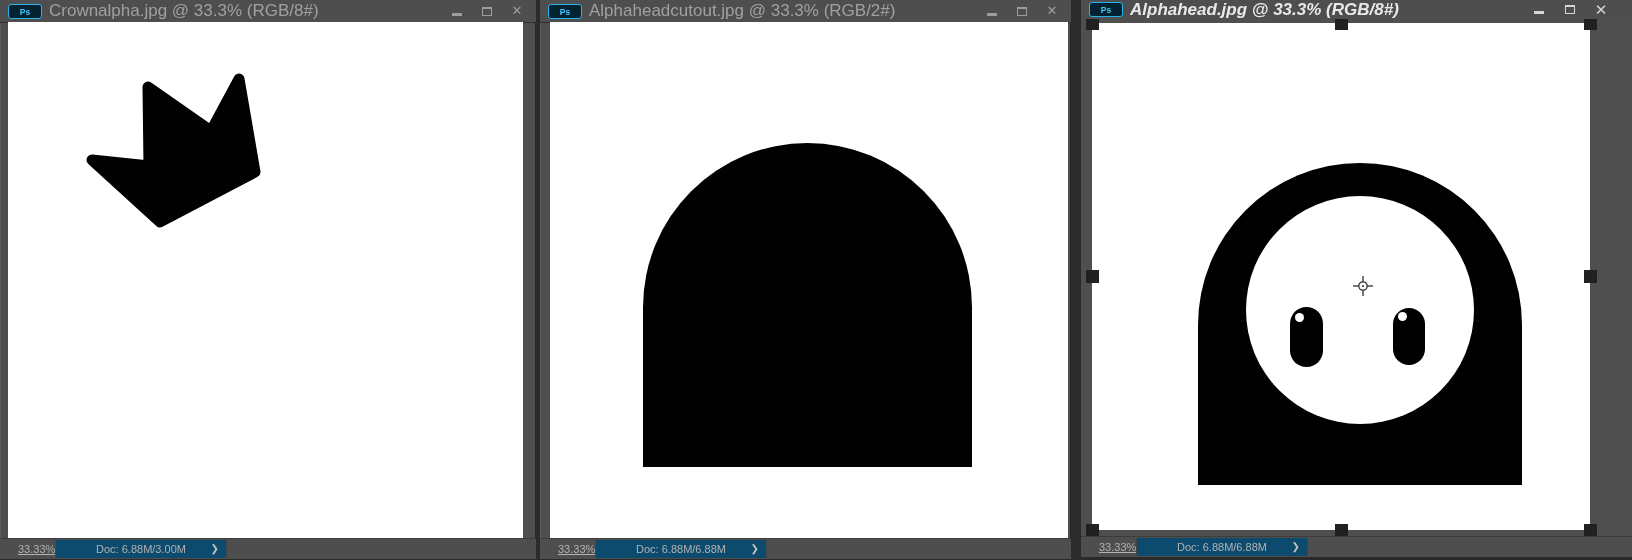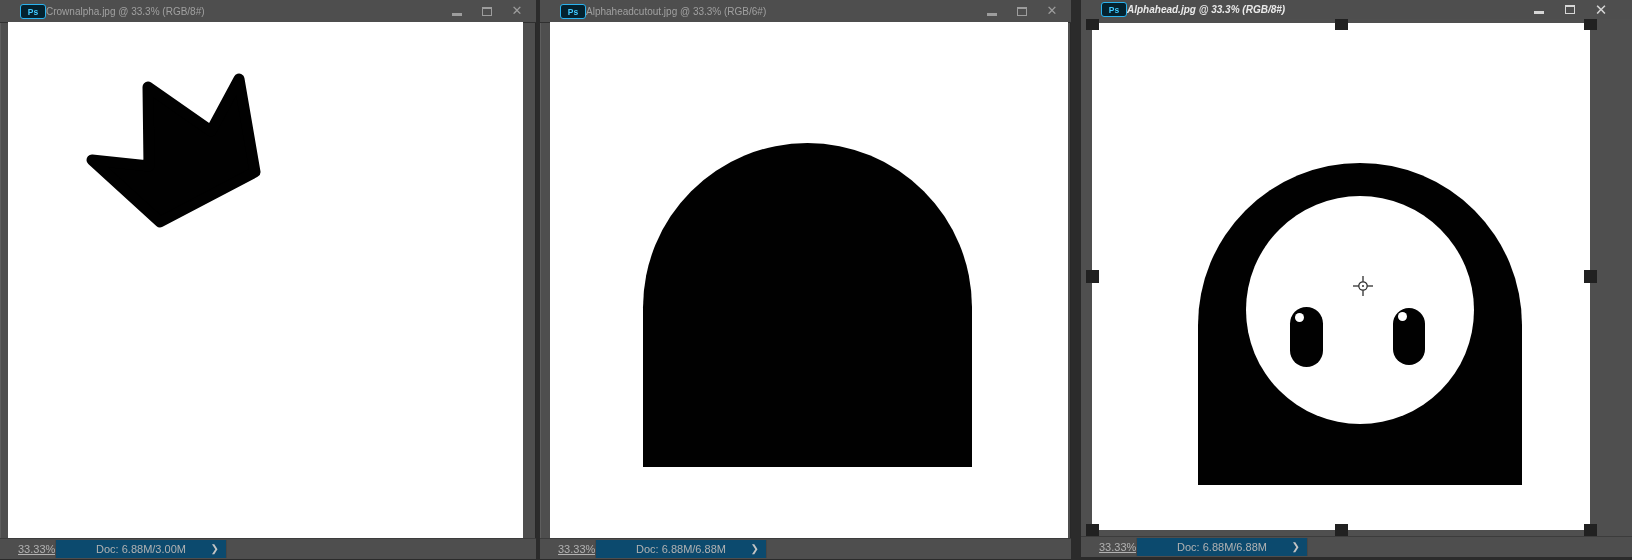--- a/index.html
+++ b/index.html
@@ -15,27 +15,27 @@
   }
   
   .titlebar{
     position:absolute;left:0;right:0;top:0;height:22px;
     display:flex;align-items:center;
     border-bottom:1px solid #303030;
     background:#4e4e4e;
   }
   .win3 .titlebar{height:19px;}
   .ps-badge{
-    width:26px;height:15px;margin-left:20px;flex:0 0 auto;
+    width:34px;height:15px;margin-left:8px;flex:0 0 auto;
     border:1px solid #2bb3ef;border-radius:3px;background:#04222f;
     color:#41c9ff;font-size:8.5px;font-weight:bold;line-height:15px;
     text-align:center;box-sizing:border-box;
   }
   .title{
-    font-size:10px;color:#a0a0a0;
+    margin-left:7px;font-size:17px;color:#a0a0a0;
     white-space:nowrap;overflow:hidden;
   }
   .win3 .title{color:#e9e9e9;font-weight:bold;font-style:italic;}
   .controls{
     position:absolute;right:12px;top:0;bottom:0;
     display:flex;align-items:center;gap:16px;
   }
   .win3 .controls{right:24px;gap:17px;}
   .wbtn{color:#9d9d9d;display:flex;align-items:center;justify-content:center;
     width:14px;height:14px;cursor:default;}
@@ -119,21 +119,21 @@
     <div class="docpanel">
       <span>Doc: 6.88M/3.00M</span>
       <span class="chev">❯</span>
     </div>
   </div>
 </div>
 
 <div class="win win2">
   <div class="titlebar">
     <div class="ps-badge">Ps</div>
-    <span class="title">Alphaheadcutout.jpg @ 33.3% (RGB/6#)</span>
+    <span class="title">Alphaheadcutout.jpg @ 33.3% (RGB/2#)</span>
     <div class="controls">
       <span class="wbtn">
           <i class="minbar"></i>
         </span>
       <span class="wbtn">
           <i class="maxbox"></i>
         </span>
       <span class="wbtn closex">✕</span>
     </div>
   </div>

